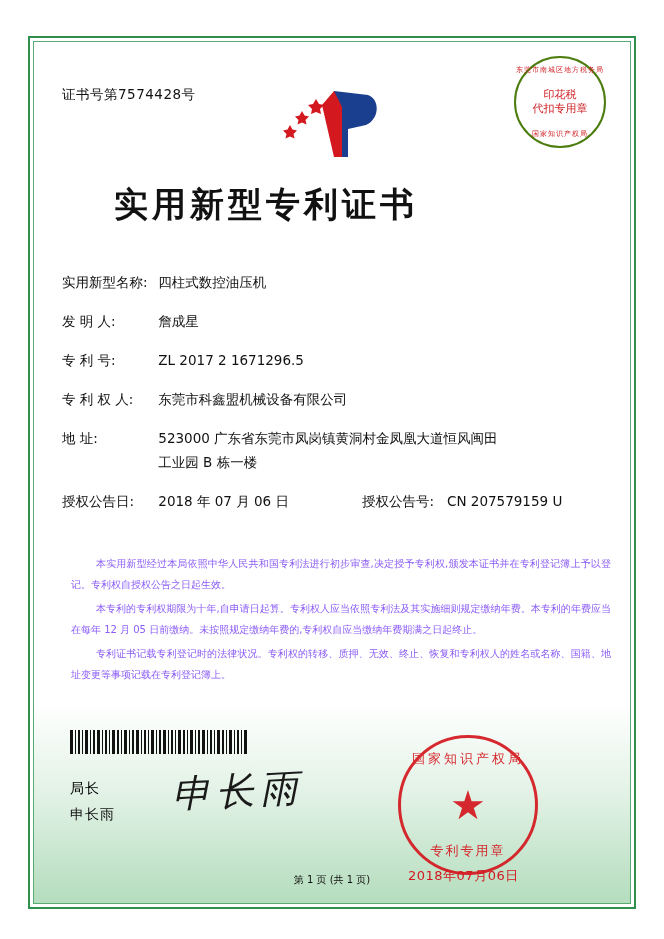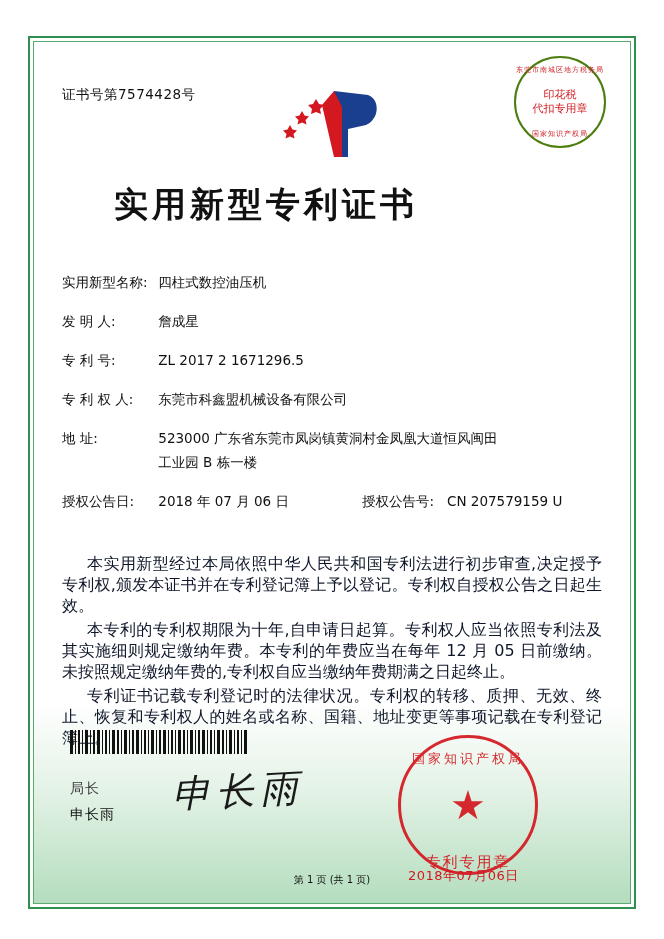--- a/index.html
+++ b/index.html
@@ -151,47 +151,47 @@
     margin-left: 20px;
   }
   .inline-right-value {
     position: absolute;
     left: 385px;
     top: 0;
   }
   
   .body-text {
     position: absolute;
-    left: 62px;
+    left: 71px;
     top: 553px;
     width: 540px;
-    font-size: 16px;
+    font-size: 10px;
     line-height: 21px;
-    color: #0f172a;
+    color: #8b5cf6;
     text-align: justify;
   }
   .body-text p {
     margin: 0 0 3px 0;
     text-indent: 25px;
   }
   
   .barcode {
     position: absolute;
     left: 70px;
     top: 730px;
     width: 180px;
     height: 24px;
   }
   
   .sig-label {
     position: absolute;
     left: 70px;
     top: 780px;
     font-size: 14px;
-    color: #404040;
+    color: #000000;
     letter-spacing: 1px;
   }
   .sig-name {
     position: absolute;
     left: 70px;
     top: 806px;
     font-size: 14px;
     color: #111;
     letter-spacing: 1px;
   }
@@ -221,21 +221,21 @@
   .big-seal .arc-top,
   .big-seal .arc-bottom {
     position: absolute;
     width: 100%;
     text-align: center;
     color: #d4181f;
     font-size: 13px;
     letter-spacing: 3px;
   }
   .big-seal .arc-top { top: 12px; }
-  .big-seal .arc-bottom { bottom: 0; font-size: 15px; letter-spacing: 2px; }
+  .big-seal .arc-bottom { bottom: 12px; font-size: 13px; letter-spacing: 2px; }
   .big-seal .star {
     position: absolute;
     left: 50%;
     top: 50%;
     transform: translate(-50%, -50%);
     color: #d4181f;
     font-size: 40px;
     line-height: 40px;
   }
   .seal-date {

